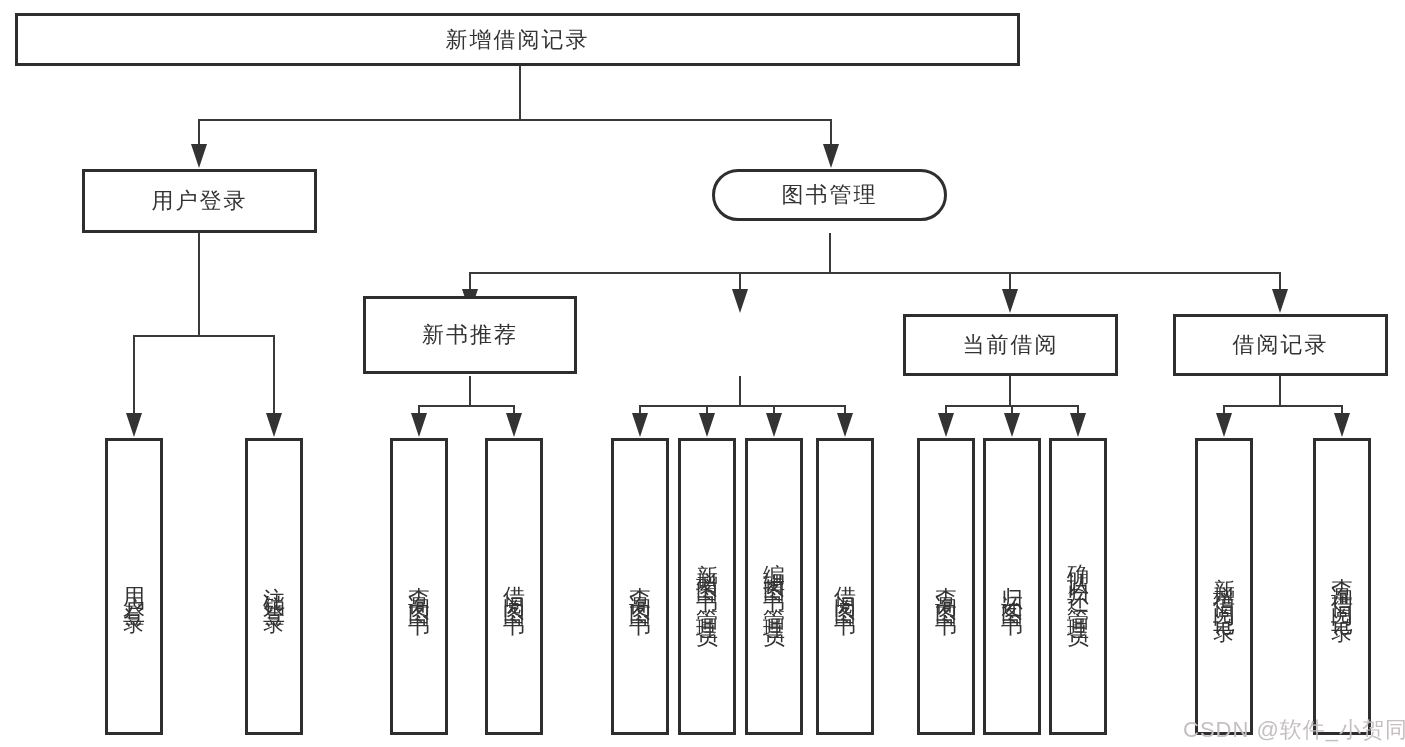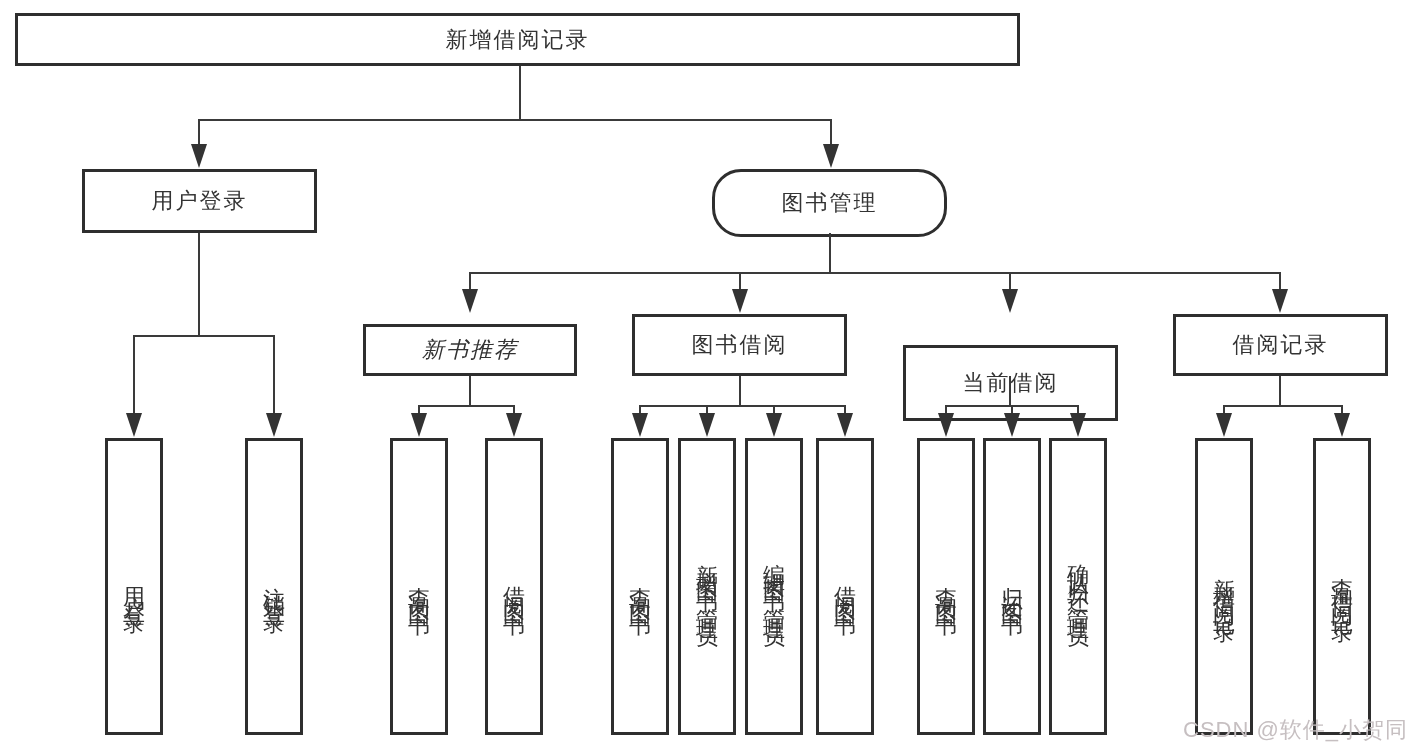--- a/index.html
+++ b/index.html
@@ -37,43 +37,42 @@
   <div class="box h" style="left:15px;top:13px;width:1005px;height:53px;">新增借阅记录</div>
 
   <div class="vl" style="left:519px;top:66px;height:53px;"></div>
   <div class="hl" style="left:199px;top:119px;width:633px;"></div>
   <div class="vl" style="left:198px;top:119px;height:27px;"></div>
   <div class="ar" style="left:191px;top:144px;"></div>
   <div class="vl" style="left:830px;top:119px;height:27px;"></div>
   <div class="ar" style="left:823px;top:144px;"></div>
 
   <div class="box h" style="left:82px;top:169px;width:235px;height:64px;">用户登录</div>
-  <div class="box h" style="left:712px;top:169px;width:235px;height:68px;border-radius:29px;">图书管理</div>
+  <div class="box h" style="left:712px;top:169px;width:235px;height:52px;border-radius:29px;">图书管理</div>
 
   <div class="vl" style="left:198px;top:233px;height:104px;"></div>
   <div class="hl" style="left:133px;top:335px;width:142px;"></div>
   <div class="vl" style="left:133px;top:335px;height:79px;"></div>
   <div class="ar" style="left:126px;top:413px;"></div>
   <div class="vl" style="left:273px;top:335px;height:79px;"></div>
   <div class="ar" style="left:266px;top:413px;"></div>
 
   <div class="vl" style="left:829px;top:233px;height:40px;"></div>
   <div class="hl" style="left:470px;top:272px;width:811px;"></div>
   <div class="vl" style="left:469px;top:272px;height:19px;"></div>
   <div class="ar" style="left:462px;top:289px;"></div>
   <div class="vl" style="left:739px;top:272px;height:19px;"></div>
   <div class="ar" style="left:732px;top:289px;"></div>
   <div class="vl" style="left:1009px;top:272px;height:19px;"></div>
   <div class="ar" style="left:1002px;top:289px;"></div>
   <div class="vl" style="left:1279px;top:272px;height:19px;"></div>
   <div class="ar" style="left:1272px;top:289px;"></div>
 
-  <div class="box h" style="left:363px;top:324px;width:214px;height:52px;font-style:italic;">新书推荐</div>
-  <div class="box h" style="left:632px;top:314px;width:215px;height:62px;">图书借阅</div>
-  <div class="box h" style="left:903px;top:314px;width:215px;height:76px;margin-top:31px;">当前借阅</div>
+  <div class="box h" style="left:363px;top:296px;width:214px;height:78px;">新书推荐</div>
+  <div class="box h" style="left:903px;top:314px;width:215px;height:62px;">当前借阅</div>
   <div class="box h" style="left:1173px;top:314px;width:215px;height:62px;">借阅记录</div>
 
   <div class="vl" style="left:469px;top:376px;height:31px;"></div>
   <div class="vl" style="left:739px;top:376px;height:31px;"></div>
   <div class="vl" style="left:1009px;top:376px;height:31px;"></div>
   <div class="vl" style="left:1279px;top:376px;height:31px;"></div>
 
   <div class="hl" style="left:419px;top:405px;width:96px;"></div>
   <div class="hl" style="left:640px;top:405px;width:206px;"></div>
   <div class="hl" style="left:946px;top:405px;width:133px;"></div>

